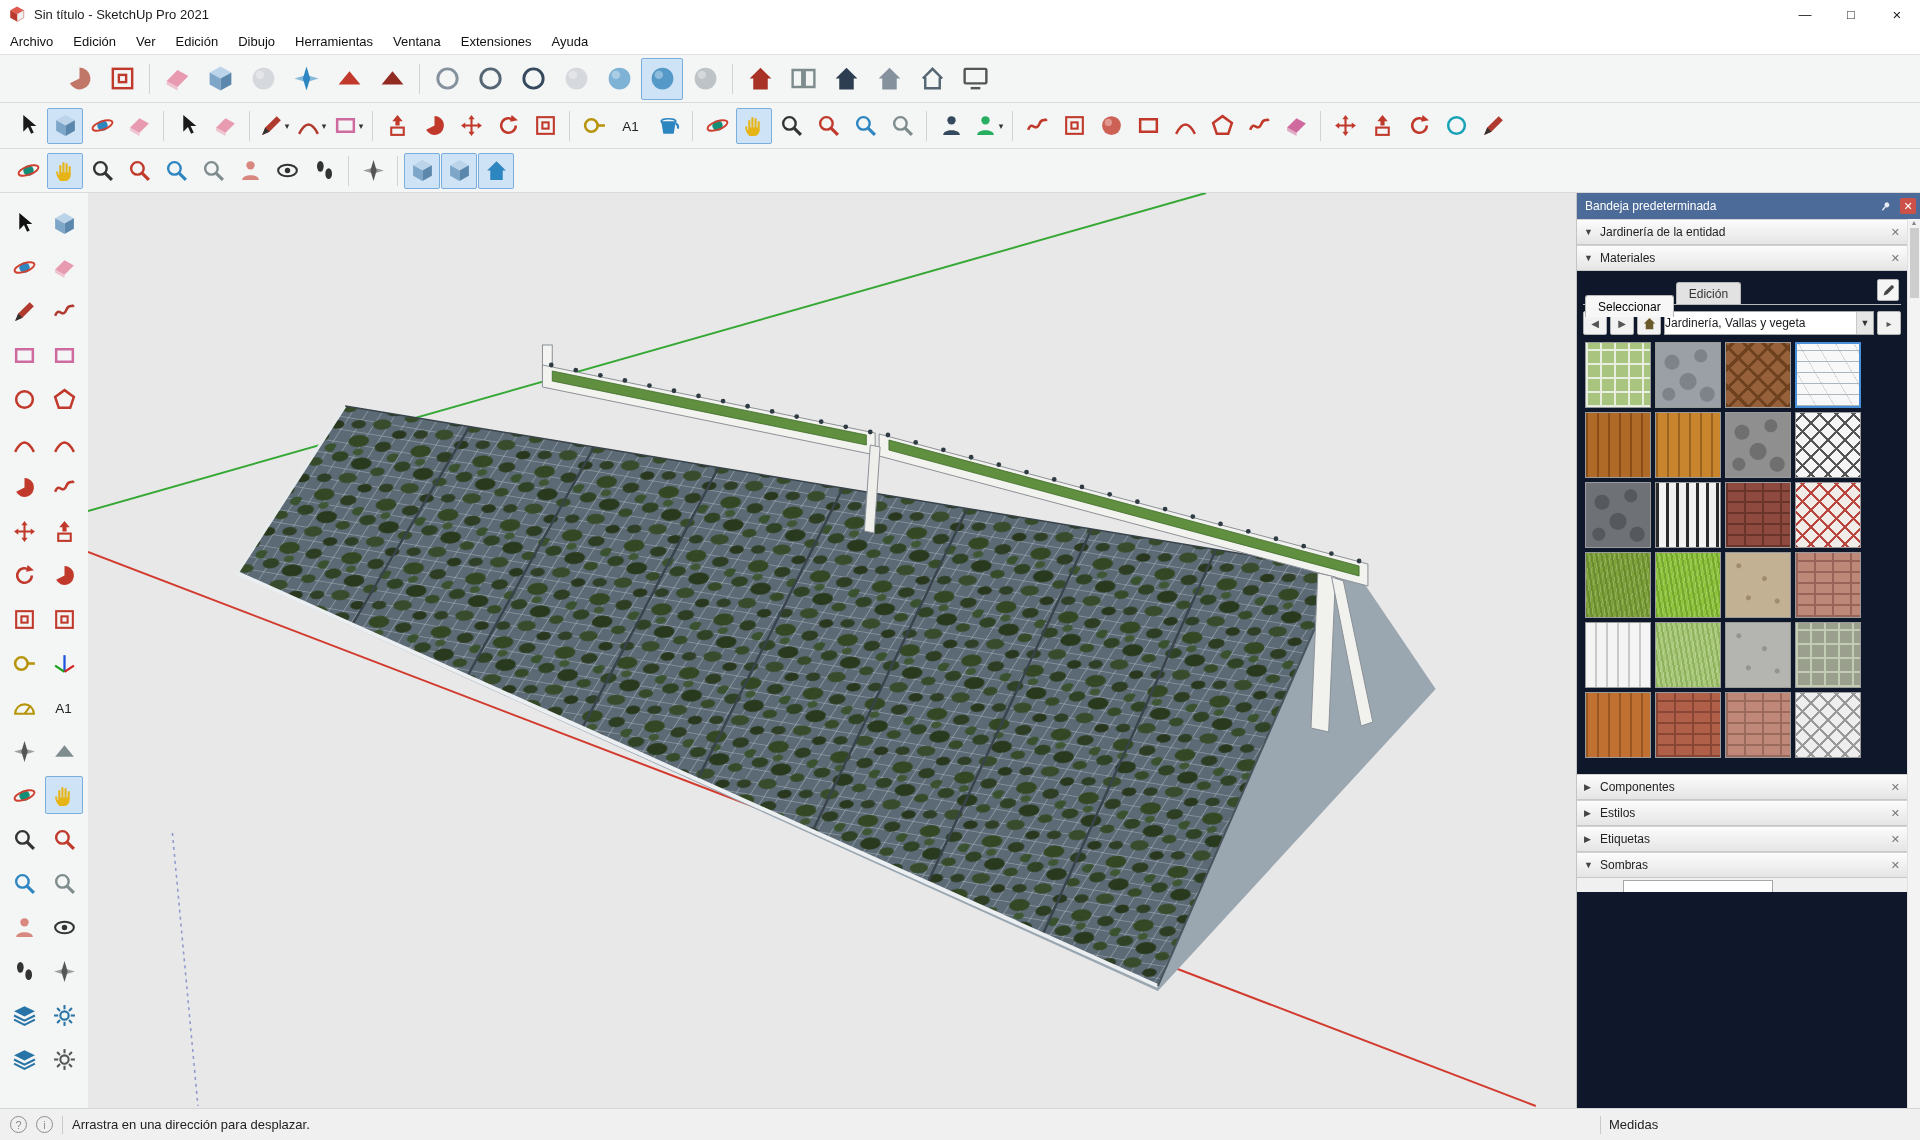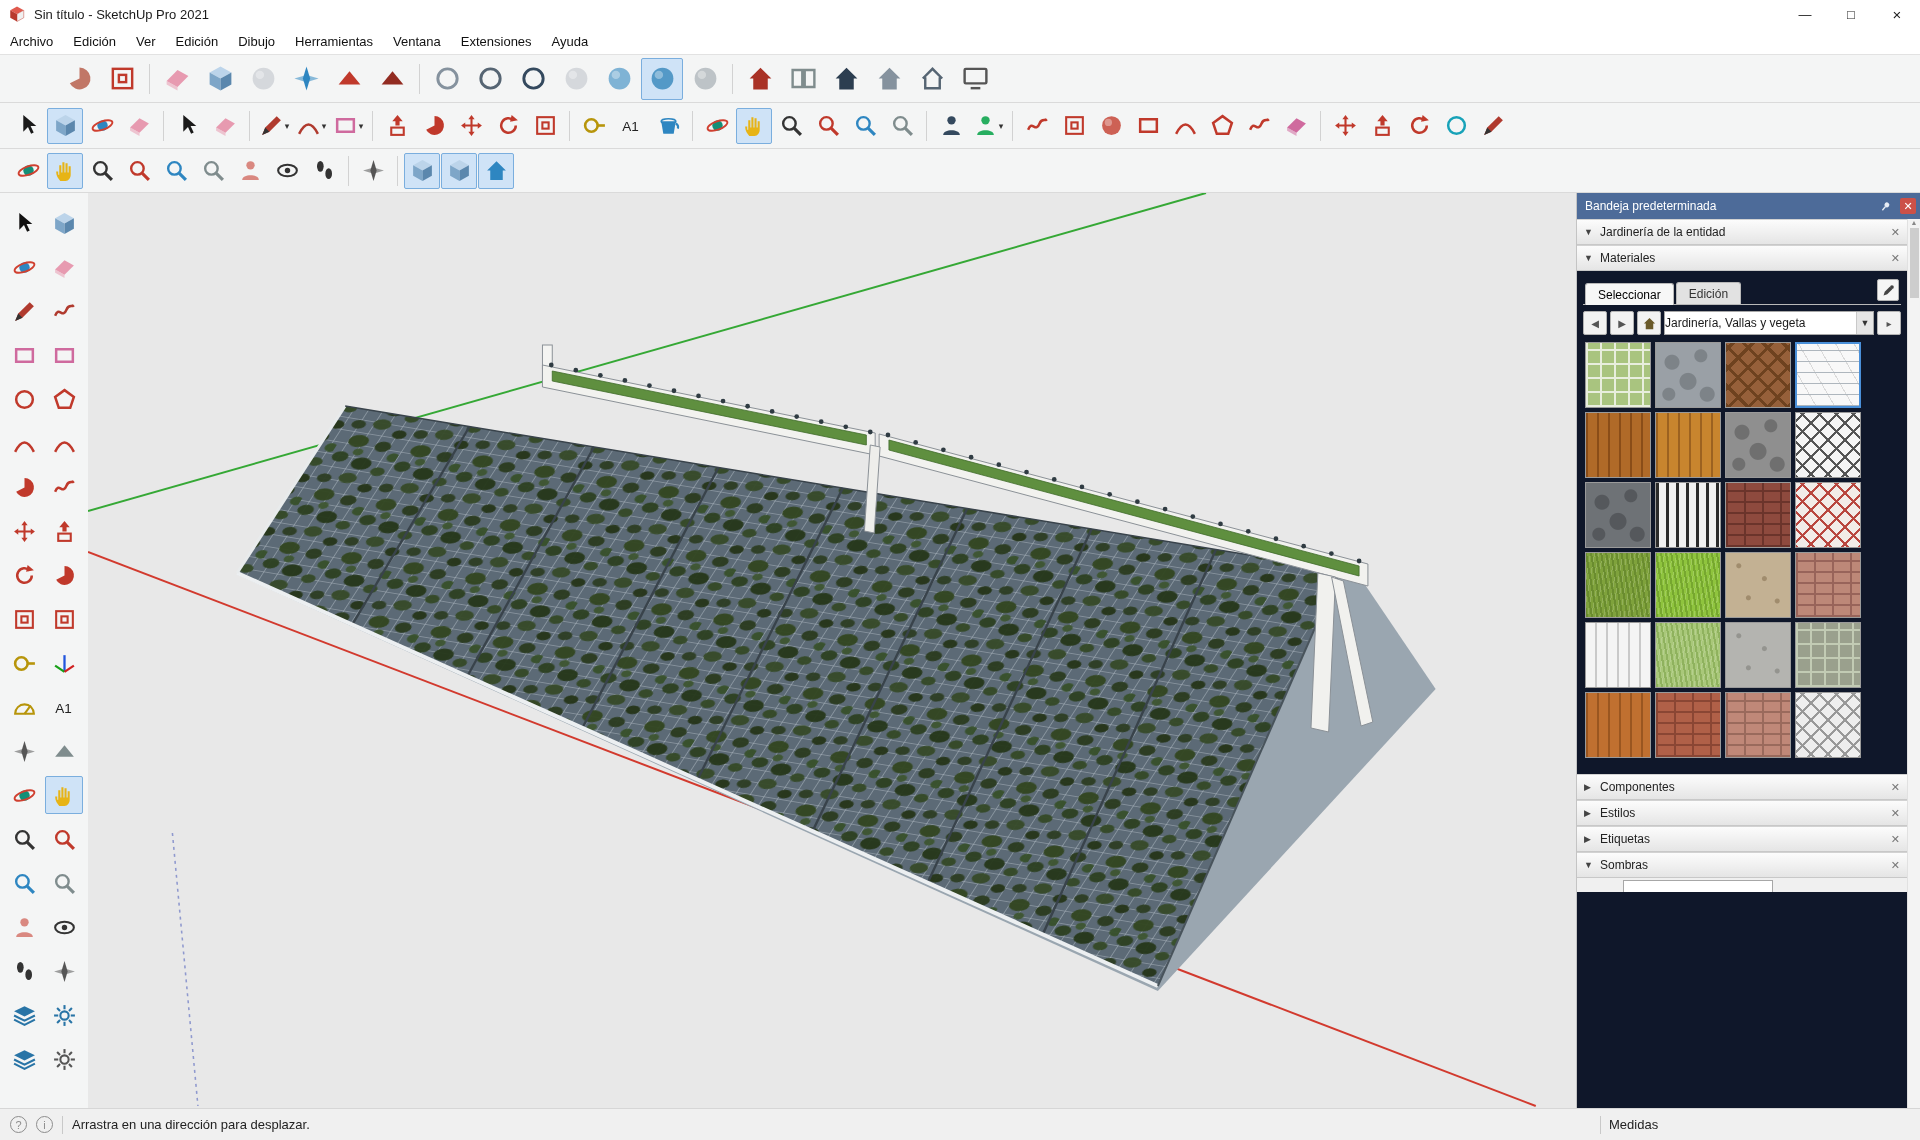--- a/index.html
+++ b/index.html
@@ -51,21 +51,21 @@
     background-image:repeating-linear-gradient(0deg,#b4bcc2 0 1px,transparent 1px 11px),repeating-linear-gradient(75deg,rgba(120,128,136,.35) 0 1px,transparent 1px 19px);
     box-shadow:inset 0 0 2px rgba(0,0,0,.15)}
   .mat-mid{flex:1;display:flex;gap:4px;align-items:flex-start}
   .mat-name{flex:1;height:22px;font-size:12px;font-family:"Liberation Sans",sans-serif;border:1px solid #a7a7a7;padding:0 5px;background:#fff;color:#111}
   .mini-btn{width:22px;height:22px;border:1px solid #b3b3b3;background:#f5f5f5;display:flex;align-items:center;justify-content:center;border-radius:2px}
   .mini-btn svg{width:15px;height:15px}
   .mat-side{display:flex;flex-direction:column;gap:5px;align-items:center}
   .sample-swatch{width:22px;height:22px;border:1px solid #999;background:linear-gradient(135deg,#fdfdfd 50%,#7d96b1 50%)}
   .mat-tabs{display:flex;align-items:flex-end;gap:2px;border-bottom:1px solid #b9b9b9;height:27px;padding:0 2px}
   .tab{padding:4px 12px 3px;font-size:12px;border:1px solid #b9b9b9;border-bottom:none;background:#e2e2e2;border-radius:3px 3px 0 0;color:#333}
-  .tab.active{background:#f7f7f7;position:relative;top:1px;color:#000}
+  .tab.active{background:#f7f7f7;position:relative;top:13px;color:#000}
   .tab-dropper{margin-left:auto;margin-bottom:3px}
   .mat-nav{display:flex;align-items:center;gap:3px}
   .nav-btn{width:24px;height:24px;border:1px solid #b3b3b3;background:#f2f2f2;display:flex;align-items:center;justify-content:center;font-size:10px;color:#555;border-radius:2px}
   .nav-btn svg{width:15px;height:15px}
   .mat-select{flex:1;height:24px;border:1px solid #a7a7a7;background:#fff;display:flex;align-items:center;font-size:12px;overflow:hidden}
   .mat-select .sel-txt{flex:1;padding:0 0;white-space:nowrap;overflow:hidden}
   .sel-arrow{width:17px;align-self:stretch;display:flex;align-items:center;justify-content:center;background:#e6e6e6;border-left:1px solid #c9c9c9;font-size:9px;color:#333}
   .mat-grid{flex:1;display:grid;grid-template-columns:repeat(4,66px);grid-auto-rows:66px;gap:4px;overflow:hidden;padding:1px 2px;justify-content:start}
   .swatch{width:66px;height:66px;border:1px solid #9a9a9a}
   .swatch.sel{border:2px solid #4a90d9}

